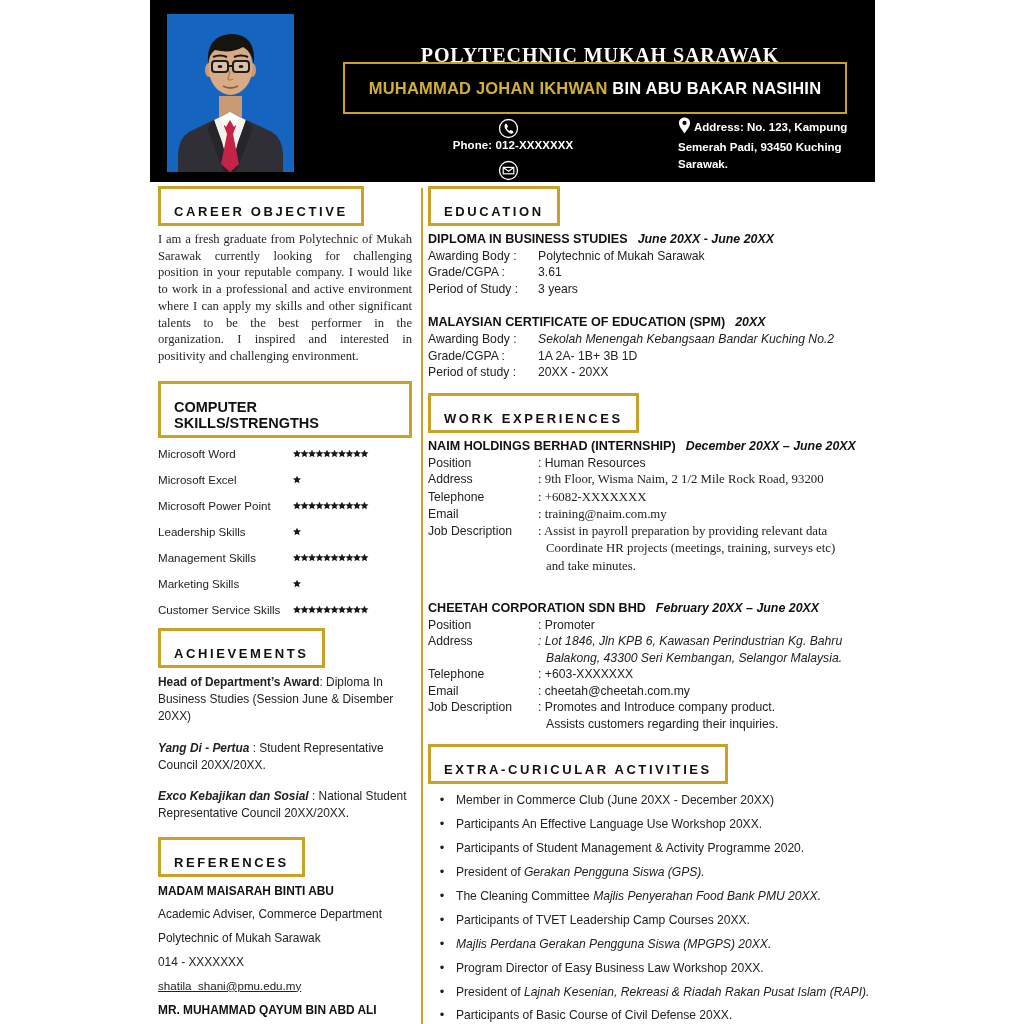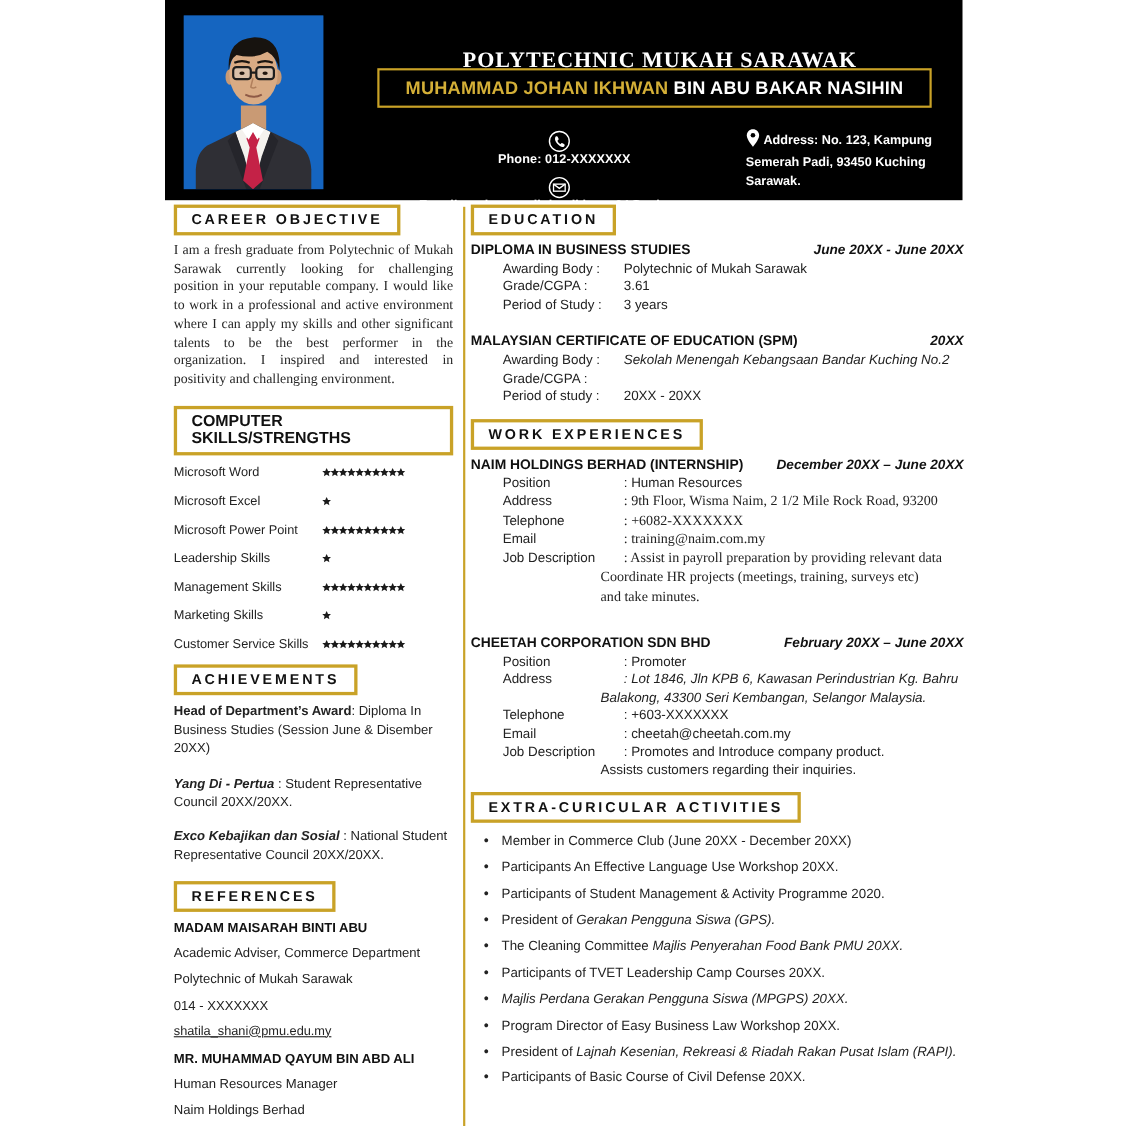--- a/index.html
+++ b/index.html
@@ -54,21 +54,21 @@
     font-weight: bold;
     font-size: 20px;
     letter-spacing: 0.9px;
   }
 
   .name-box {
     position: absolute;
     left: 193px;
     top: 62px;
     width: 504px;
-    height: 36px;
+    height: 52px;
     border: 2px solid #c9a227;
     box-sizing: border-box;
     display: flex;
     align-items: center;
     justify-content: center;
   }
   .name-line {
     font-size: 16.5px;
     font-weight: bold;
     letter-spacing: 0.2px;
@@ -140,21 +140,21 @@
     left: 428px;
     top: 186px;
     width: 448px;
   }
 
   
   .sec-head {
     display: inline-block;
     border: 3px solid #c9a227;
     background: #ffffff;
-    padding: 3px 13px 4px 13px;
+    padding: 15px 13px 4px 13px;
     font-weight: bold;
     color: #111111;
     box-sizing: border-box;
   }
   .sec-head.spaced { letter-spacing: 2.6px; font-size: 13px; }
   .sec-head.tight  { letter-spacing: 0px;   font-size: 14.5px; }
 
   .sec-left-wrap { margin-bottom: 6px; }
 
   
@@ -219,21 +219,21 @@
     color: #222222;
     text-decoration: underline;
     margin-bottom: 11px;
     display: block;
   }
 
   
   .entry { margin-top: 6px; margin-bottom: 12px; }
   .entry-head {
     display: flex;
-    justify-content: space-between;
+    justify-content: flex-start;
     align-items: baseline;
     margin-bottom: 2px;
   }
   .entry-title {
     font-size: 12.6px;
     font-weight: bold;
     color: #111111;
   }
   .entry-date {
     font-size: 12.4px;
@@ -245,21 +245,20 @@
   }
   .kv {
     display: flex;
     font-size: 12.2px;
     color: #222222;
     line-height: 1.35;
   }
   .kv-key {
     width: 110px;
     flex: 0 0 110px;
-    margin-left: 29px;
   }
   .kv-val { flex: 1 1 auto; }
   .kv-val.ital { font-style: italic; }
   .kv-cont {
     margin-left: 118px;
     font-size: 12.2px;
     color: #222222;
     line-height: 1.35;
   }
   .kv-cont.ital { font-style: italic; }
@@ -478,20 +477,21 @@
         <div class="entry-head">
           <span class="entry-title">MALAYSIAN CERTIFICATE OF EDUCATION (SPM)</span>
           <span class="entry-date">20XX</span>
         </div>
         <div class="kv">
           <span class="kv-key">Awarding Body  :</span>
           <span class="kv-val ital">Sekolah Menengah Kebangsaan Bandar Kuching No.2</span>
         </div>
         <div class="kv">
           <span class="kv-key">Grade/CGPA        :</span>
+          <span class="kv-val">1A 2A- 1B+ 3B 1D</span>
         </div>
         <div class="kv">
           <span class="kv-key">Period of study  :</span>
           <span class="kv-val">20XX - 20XX</span>
         </div>
       </div>
     </div>
 
     <div style="margin-top:12px;">
       <div class="sec-head spaced">WORK EXPERIENCES</div>

